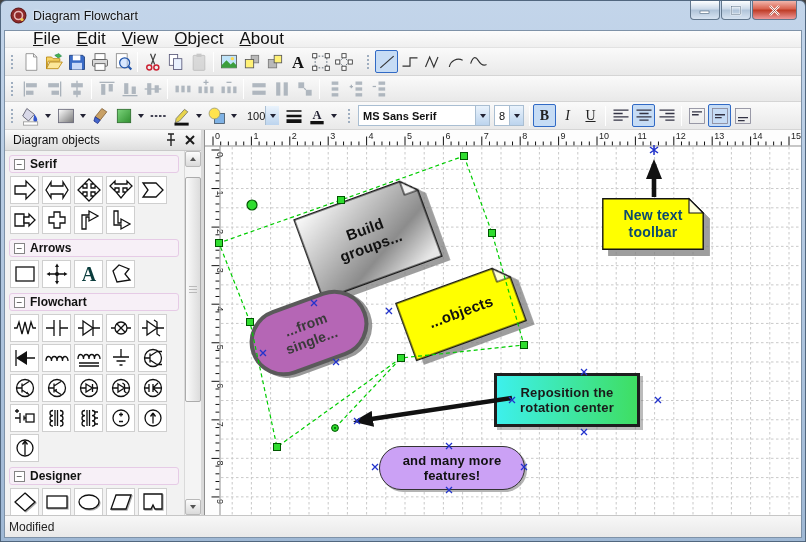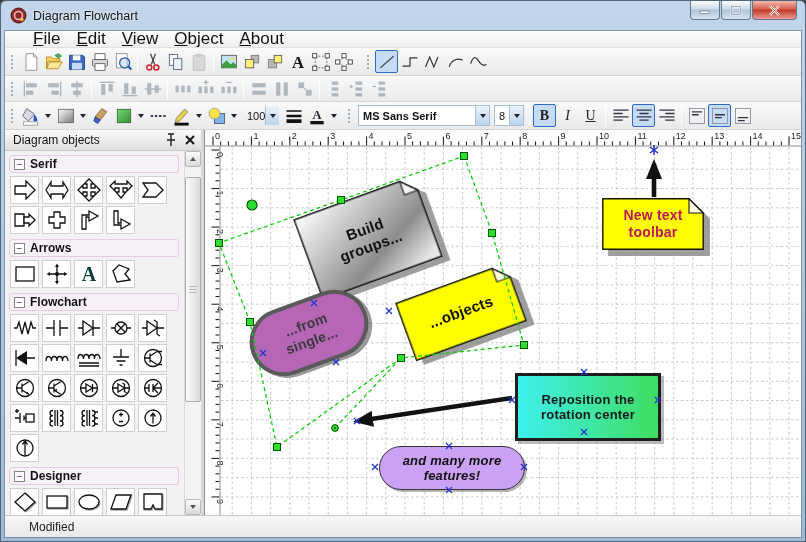--- a/index.html
+++ b/index.html
@@ -76,21 +76,21 @@
             background:repeating-linear-gradient(#B9B9B9 0 1px, transparent 1px 3px); }
   .canvas { width:600px; position:relative; background:#FFF; border-left:1px solid #8F8F8F; overflow:hidden; }
   .canvas svg.layer { position:absolute; left:0; top:0; }
   .fglayer { pointer-events:none; }
   .shape { position:absolute; display:flex; align-items:center; justify-content:center; }
   .slabel { position:absolute; inset:0; display:flex; align-items:center; justify-content:center;
             font-weight:bold; white-space:pre-line; text-align:center; line-height:1.18; letter-spacing:.2px; }
   .shape-note svg { overflow:visible; filter:drop-shadow(6px 6px 0 rgba(125,125,125,.75)); display:block; }
   
   .statusbar { height:22px; background:linear-gradient(#F7F7F7,#E9E9E9); border-top:1px solid #C6C6C6;
-               display:flex; align-items:center; font-size:12px; color:#222; padding-left:24px; }
+               display:flex; align-items:center; font-size:12px; color:#222; padding-left:4px; }
 </style>
 </head>
 <body>
 
 <div class="window">
   <div class="titlebar">
     <svg class="app-icon" viewBox="0 0 17 17">
       <circle cx="8.5" cy="8.5" r="7.5" fill="#8E2A2A" stroke="#5A1414"></circle>
       <circle cx="8.5" cy="8.5" r="4" fill="none" stroke="#E8B8B8" stroke-width="1.6"></circle>
       <circle cx="12" cy="12.5" r="1.6" fill="#F2CC4C"></circle>
@@ -1023,29 +1023,29 @@
           </div>
           <div class="shape shape-stadium" style="left: 43px; top: 169px; width: 122px; height: 68px; transform: rotate(-20deg); background: rgb(181, 102, 181); border: 4px solid rgb(90, 90, 90); border-radius: 34px; box-shadow: rgba(110, 110, 110, 0.7) 3px 3px 0px;">
             <div class="slabel" style="font-size: 14px; color: rgb(58, 58, 58);">...from
 single...</div>
           </div>
           <div class="shape shape-note" style="left: 397px; top: 68px; width: 102px; height: 52px; transform: rotate(0deg);">
             <svg width="102" height="52">
               <path d="M0.8 0.8 H87 L101.2 15 V51.2 H0.8 Z" fill="#FFFF00" stroke="#151515" stroke-width="1.4"></path>
               <path d="M87 0.8 L101.2 15 H87 Z" fill="rgba(255,255,255,.85)" stroke="#151515" stroke-width="1.1"></path>
             </svg>
-            <div class="slabel" style="font-size: 14px; color: #be185d; border-radius: 19px;">New text
+            <div class="slabel" style="font-size: 14px; color: #0c4a6e; border-radius: 19px;">New text
 toolbar</div>
           </div>
-          <div class="shape shape-rect" style="left: 310px; top: 243px; width: 146px; height: 68px; transform: rotate(0deg); background: linear-gradient(90deg, rgb(61, 240, 236), rgb(63, 222, 98)); border: 3px solid rgb(30, 30, 30); box-shadow: rgba(120, 120, 120, 0.5) 3px 3px 0px;">
+          <div class="shape shape-rect" style="left: 289px; top: 243px; width: 146px; height: 54px; transform: rotate(0deg); background: linear-gradient(90deg, rgb(61, 240, 236), rgb(63, 222, 98)); border: 3px solid rgb(30, 30, 30); box-shadow: rgba(120, 120, 120, 0.5) 3px 3px 0px;">
             <div class="slabel" style="font-size: 13px; color: rgb(26, 26, 26);">Reposition the
 rotation center</div>
           </div>
           <div class="shape shape-stadium" style="left: 174px; top: 316px; width: 146px; height: 44px; transform: rotate(0deg); background: rgb(203, 161, 245); border: 1.5px solid rgb(51, 51, 51); border-radius: 22px; box-shadow: rgba(130, 130, 130, 0.6) 2px 2px 0px;">
-            <div class="slabel" style="font-size: 13px; color: rgb(17, 17, 17); font-style: italic;">and many more
+            <div class="slabel" style="font-size: 13px; color: rgb(17, 17, 17);">and many more
 features!</div>
           </div>
           <svg class="layer fglayer" width="600" height="387">
             <defs>
               <marker id="ah" markerUnits="userSpaceOnUse" markerWidth="22" markerHeight="16" refX="15" refY="8" orient="auto">
                 <path d="M0 0L20 8L0 16Z" fill="#111"></path>
               </marker>
             </defs>
             <polygon points="259,26 287,103 319,215 196,228 72,317 45,192 14,113 136,70" fill="none" stroke="#00CC00" stroke-width="1.2" stroke-dasharray="4 3"></polygon>
             <line x1="130" y1="298" x2="196" y2="228" stroke="#00CC00" stroke-width="1.2" stroke-dasharray="4 3"></line>

